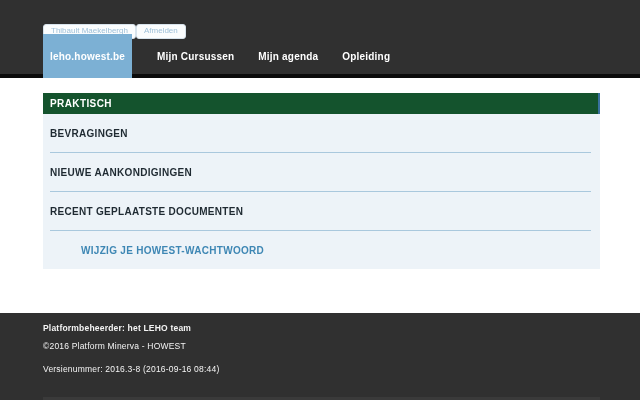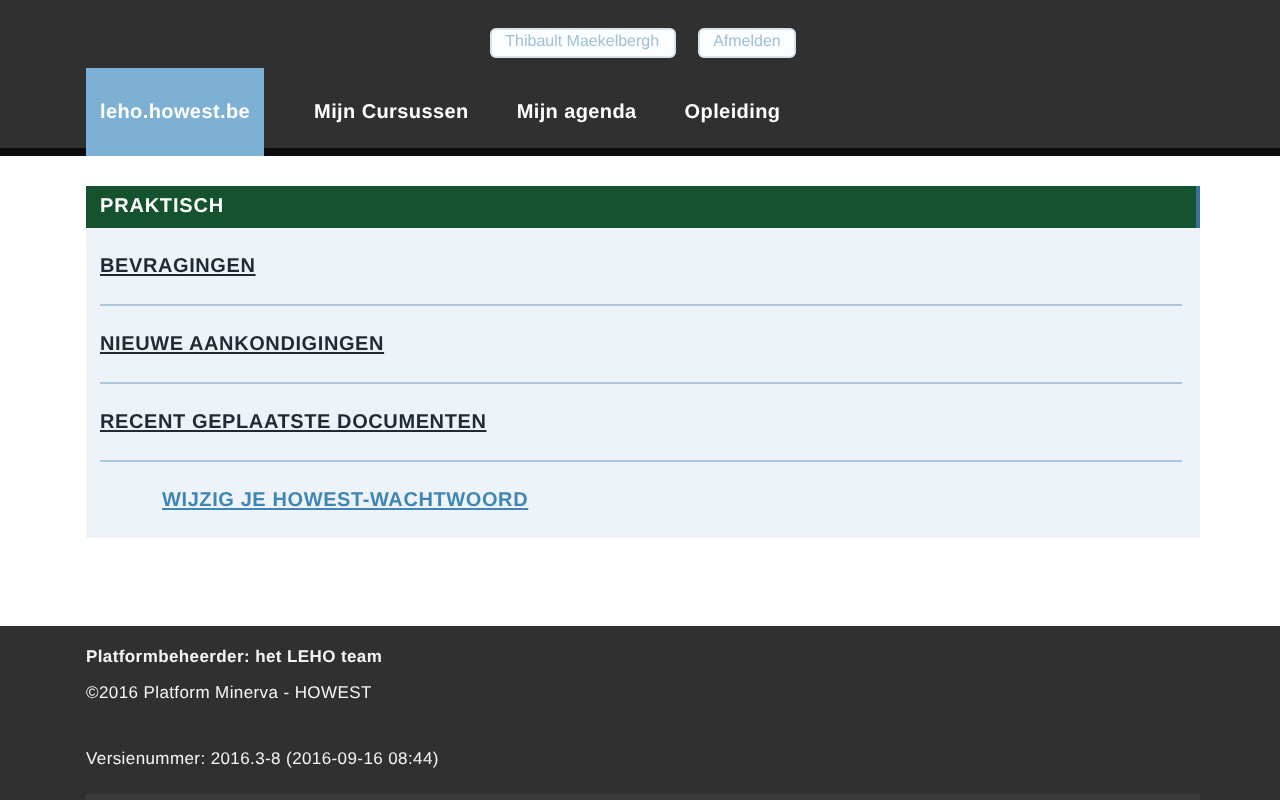--- a/index.html
+++ b/index.html
@@ -14,26 +14,26 @@
 
   
   .header {
     position: relative;
     height: 78px;
     background: #303030;
     border-bottom: 4px solid #0b0b0b;
   }
   .user-buttons {
     position: absolute;
-    top: 14px;
+    top: 24px;
     left: 43px;
     width: 557px;
     display: flex;
-    justify-content: center;
-    gap: 11px;
+    justify-content: flex-start;
+    gap: 0;
   }
   .user-buttons button {
     font-family: "Liberation Sans", sans-serif;
     font-size: 8px;
     color: #9fc0d8;
     background: #fbfdfe;
     border: 1px solid #d7e3ec;
     border-radius: 3px;
     padding: 2px 7px 3px 7px;
     line-height: 1;
@@ -91,42 +91,41 @@
   .panel-row {
     height: 38px;
     display: flex;
     align-items: center;
     padding-left: 7px;
     font-size: 10px;
     font-weight: bold;
     letter-spacing: 0.3px;
     color: #1f2a32;
     cursor: pointer;
-    text-decoration: underline;
   }
   .panel-row.link { color: #3e87b4; padding-left: 38px; }
   .divider {
     height: 1px;
     background: #a9c8dd;
     margin: 0 9px 0 7px;
   }
 
   
   .footer {
     position: relative;
     height: 98px;
     background: #303030;
     color: #f4f4f4;
     padding: 10px 0 0 43px;
     font-size: 8.5px;
     letter-spacing: 0.2px;
   }
   .footer p { line-height: 10px; }
   .footer .line1 { margin-bottom: 8px; font-weight: bold; }
-  .footer .line2 { margin-bottom: 23px; }
+  .footer .line2 { margin-bottom: 13px; }
   .footer-strip {
     position: absolute;
     bottom: 0;
     left: 43px;
     width: 557px;
     height: 14px;
     background: #3a3a3a;
   }
 </style>
 </head>

